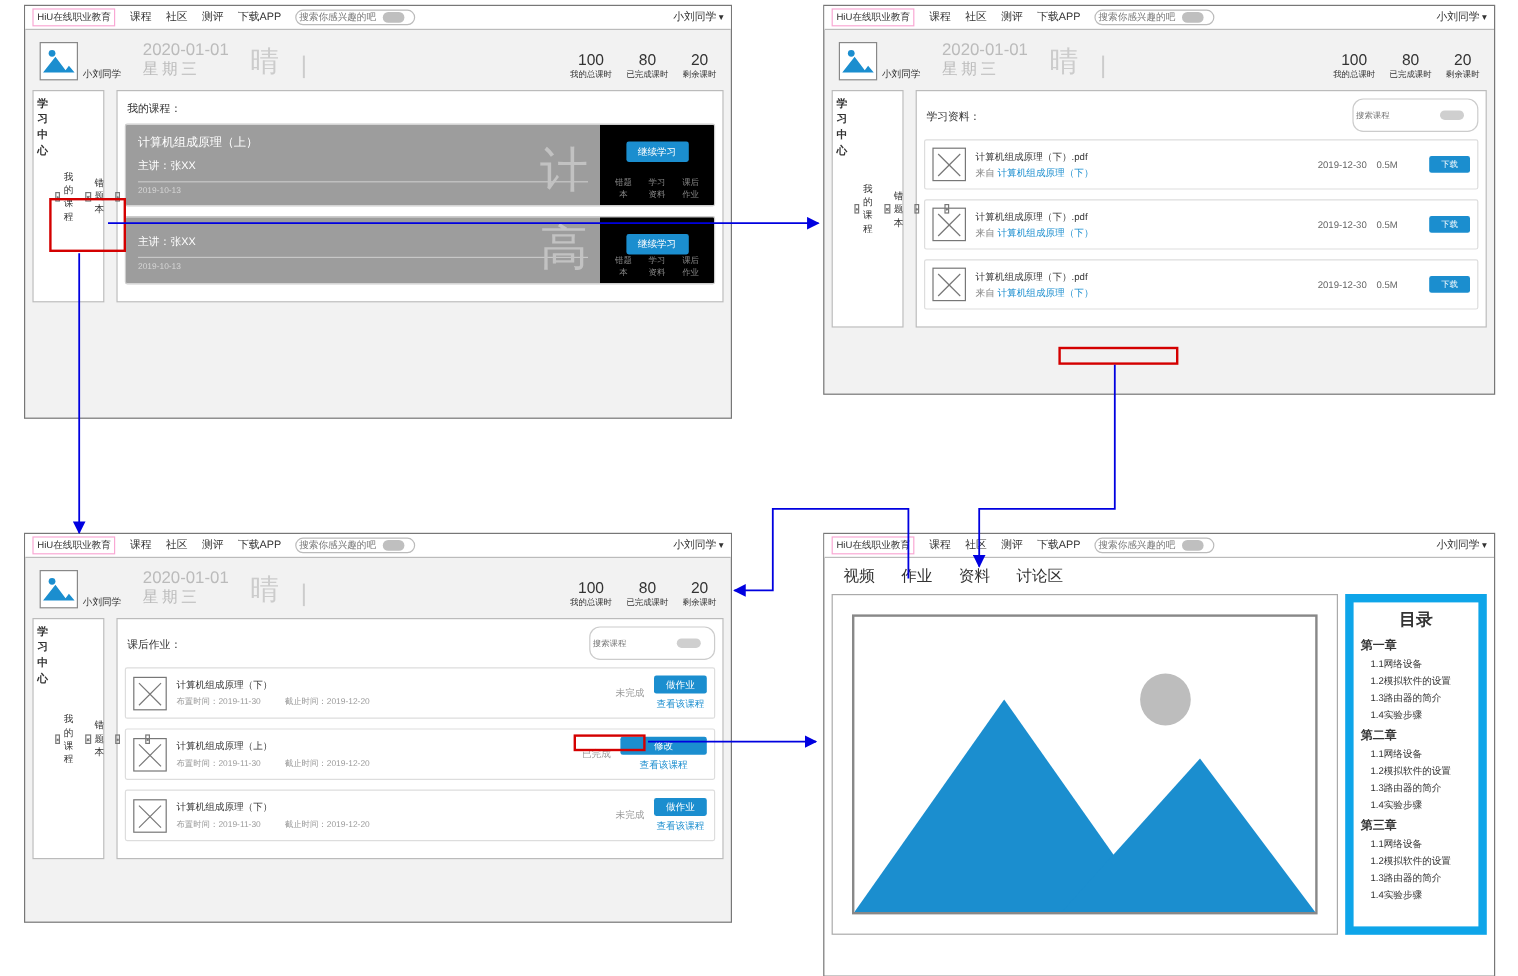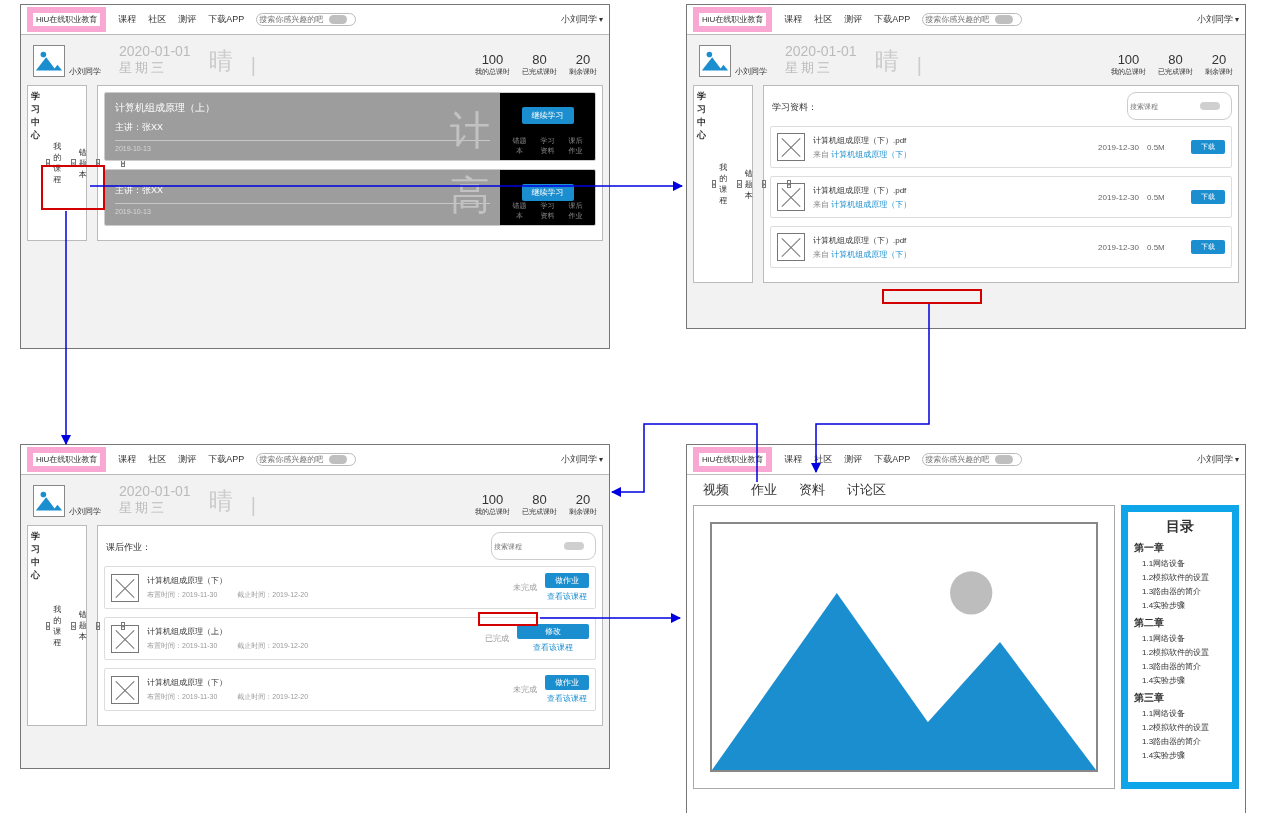--- a/index.html
+++ b/index.html
@@ -6,21 +6,21 @@
   body{background:#fff;padding:4px;font-size:9px;color:#333;}
   .canvas{position:relative;width:1258px;height:806px;}
   .screen{position:absolute;border:1px solid #777;background:#f2f2f2;}
   .s1{left:16px;top:0;width:590px;height:345px;}
   .s2{left:682px;top:0;width:560px;height:325px;}
   .s3{left:16px;top:440px;width:590px;height:325px;}
   .s4{left:682px;top:440px;width:560px;height:370px;}
 
   
   .nav{display:flex;align-items:center;gap:12px;background:#fff;padding:2px 6px;border-bottom:1px solid #bbb;}
-  .brand{border:6px solid #f9a8d4;padding:1px 3px;font-size:8px;}
+  .brand{border:1px solid #f9a8d4;padding:1px 3px;font-size:8px;}
   .navlink{font-size:9px;}
   .search{display:flex;align-items:center;border:1px solid #bbb;border-radius:9px;padding:0 2px;width:100px;height:13px;}
   .search input{border:none;outline:none;background:transparent;font-size:8px;width:70px;color:#aaa;}
   .search .go{width:18px;height:9px;background:#bfbfbf;border-radius:6px;}
   .user{margin-left:auto;font-size:9px;display:flex;align-items:center;gap:2px;}
 
   
   .hdr{display:flex;align-items:flex-end;padding:8px 12px;gap:18px;}
   .avatar{width:32px;height:32px;border:1px solid #888;position:relative;background:#fff;}
   .avatar svg{width:100%;height:100%;}
@@ -168,20 +168,21 @@
             <span class="xbox"></span>
             <span>学习资料</span>
           </div>
         <div class="si">
             <span class="xbox"></span>
             <span>课后作业</span>
           </div>
       </div>
 
       <div class="main">
+        <div class="mtitle">我的课程：</div>
 
         <div class="ccard">
           <div class="cbig">
             <div class="cn">计算机组成原理（上）</div>
             <div class="te">主讲：张XX</div>
             <hr>
             <div class="cd">2019-10-13</div>
             <div class="glyph">计</div>
           </div>
           <div class="cside">

